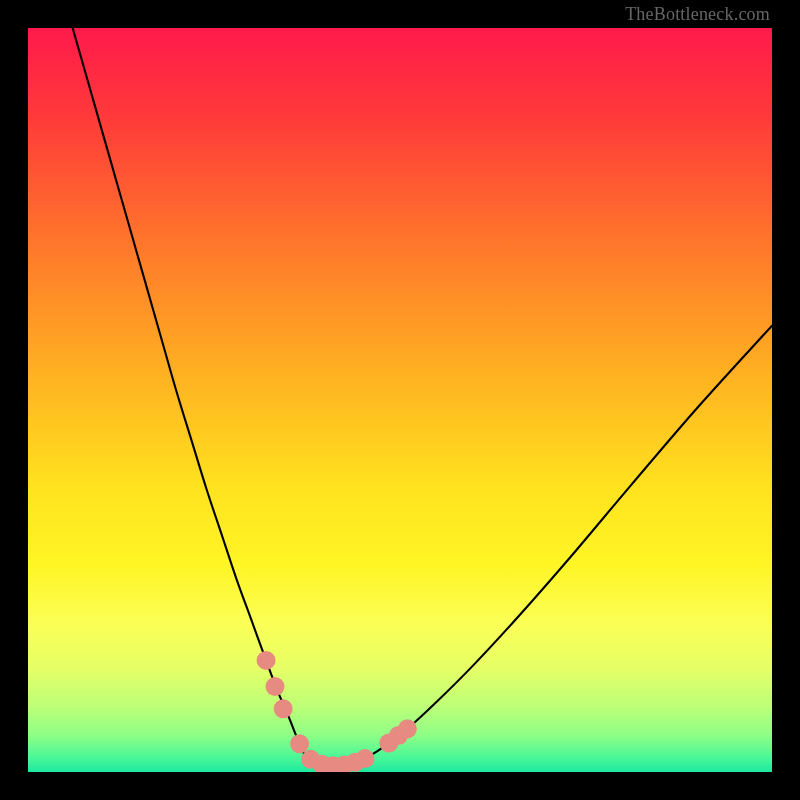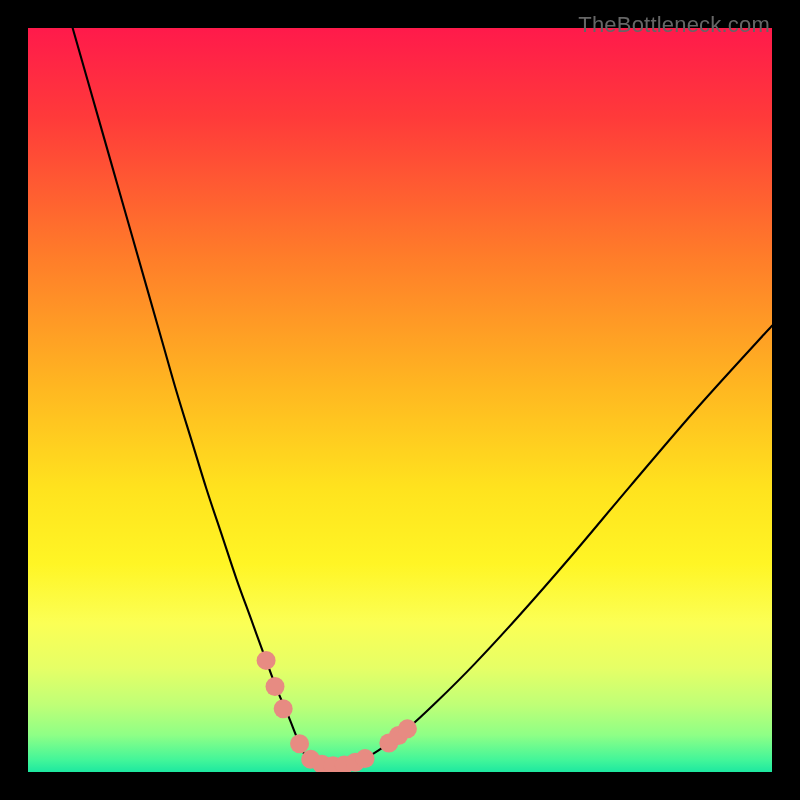--- a/index.html
+++ b/index.html
@@ -17,24 +17,24 @@
     width: 744px;
     height: 744px;
     overflow: hidden;
   }
   .gradient {
     position: absolute;
     inset: 0;
   }
   .watermark {
     position: absolute;
-    top: 12px;
+    top: 4px;
     right: 30px;
-    font-family: Liberation Sans, sans-serif;
-    font-size: 22px;
+    font-family: Liberation Serif, serif;
+    font-size: 18px;
     font-weight: 500;
     color: #666;
     letter-spacing: 0.2px;
   }
   .curve {
     position: absolute;
     inset: 0;
   }
   .markers {
     position: absolute;

